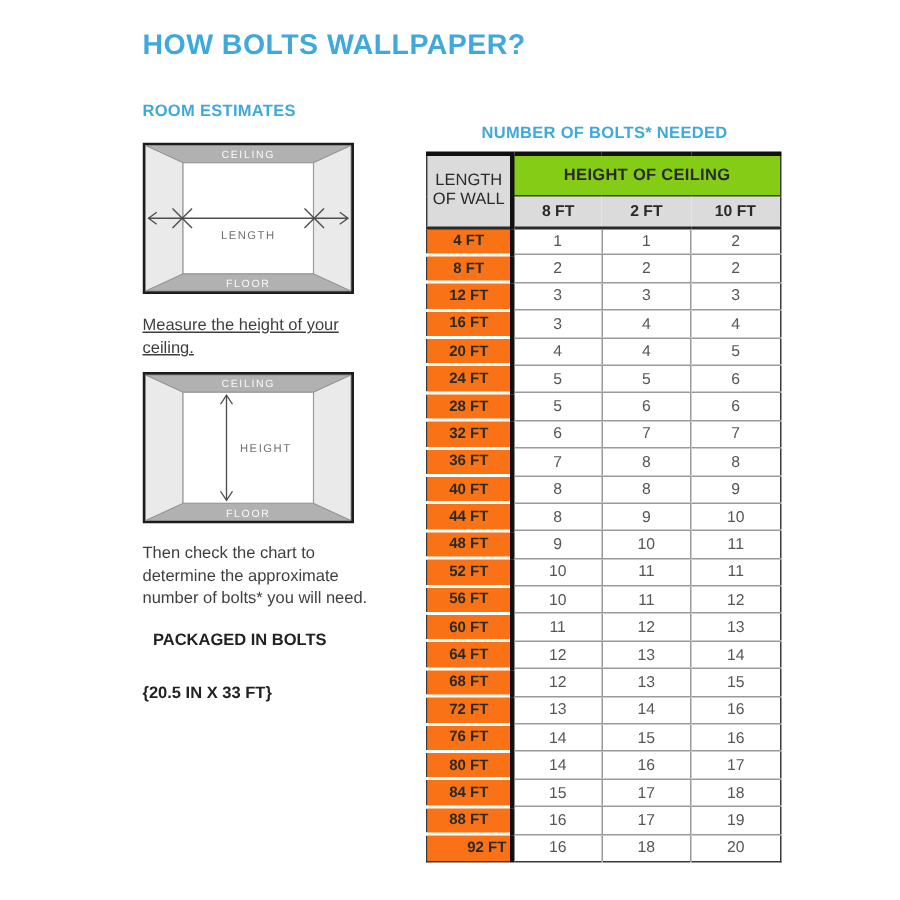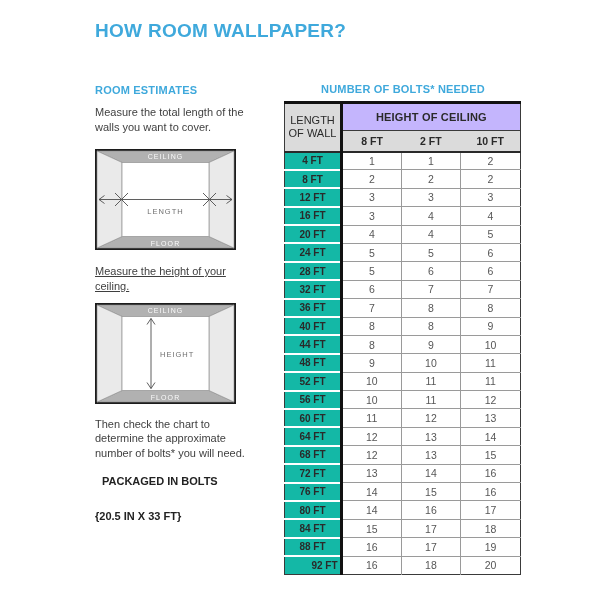--- a/index.html
+++ b/index.html
@@ -14,21 +14,21 @@
     position: absolute;
     left: 95px; top: 20px;
     font-size: 19px;
     font-weight: bold;
     letter-spacing: 0.3px;
     color: #3fa9dc;
   }
   
   .left-col {
     position: absolute;
-    left: 95px; top: 84px;
+    left: 95px; top: 68px;
     width: 156px;
   }
   .section-title {
     font-size: 11px;
     font-weight: bold;
     letter-spacing: 0.2px;
     color: #3fa9dc;
   }
   .body-text {
     margin-top: 9px;
@@ -93,39 +93,39 @@
   th.corner {
     background: #dbdbdb;
     font-size: 11px;
     font-weight: normal;
     color: #2a2a2a;
     line-height: 1.25;
     border-right: 3px solid #111111;
     border-bottom: 2px solid #2a2a2a;
   }
   th.group {
-    background: #c4b5fd;
+    background: #84cc16;
     height: 28px;
     font-size: 11px;
     font-weight: bold;
     letter-spacing: 0.2px;
     color: #2a2a2a;
     border-bottom: 1px solid #3a3a3a;
   }
   tr.subhead th {
     background: #dbdbdb;
     height: 21px;
     font-size: 10.5px;
     font-weight: bold;
     color: #2a2a2a;
     border-bottom: 2px solid #2a2a2a;
   }
   
   tbody th {
-    background: #14b8a6;
+    background: #f97316;
     height: 18.4px;
     font-size: 10px;
     font-weight: bold;
     color: #2a2a2a;
     border-right: 3px solid #111111;
     border-bottom: 2px solid #ffffff;
   }
   tbody tr:last-child th { border-bottom: none; padding-left: 24px; }
   tbody td {
     background: #ffffff;
@@ -140,26 +140,25 @@
   
   svg text {
     font-family: "Liberation Sans", sans-serif;
   }
   .svg-band-label { font-size: 7px; letter-spacing: 1.1px; fill: #fafafa; }
   .svg-dim-label  { font-size: 7.5px; letter-spacing: 1px; fill: #6f6f6f; }
 </style>
 </head>
 <body>
 
-<h1 class="page-title">HOW ROOM WALLPAPER?</h1>
+<h1 class="page-title">HOW BOLTS WALLPAPER?</h1>
 
 <div class="left-col">
   <div class="section-title">ROOM ESTIMATES</div>
 
-  <p class="body-text">Measure the total length of the walls you want to cover.</p>
 
   <svg class="diagram diagram-1" width="141" height="101" viewBox="0 0 141 101">
     <rect x="1.3" y="1.3" width="138.4" height="98.4" fill="#ffffff" stroke="#1c1c1c" stroke-width="2.6"></rect>
     <polygon points="2,2 139,2 114,13.5 27,13.5" fill="#b1b1b1" stroke="#8d8d8d" stroke-width="0.6"></polygon>
     <polygon points="2,99 139,99 114,87.5 27,87.5" fill="#b1b1b1" stroke="#8d8d8d" stroke-width="0.6"></polygon>
     <polygon points="2,2 27,13.5 27,87.5 2,99" fill="#eaeaea" stroke="#8d8d8d" stroke-width="0.6"></polygon>
     <polygon points="139,2 114,13.5 114,87.5 139,99" fill="#eaeaea" stroke="#8d8d8d" stroke-width="0.6"></polygon>
     <rect x="27" y="13.5" width="87" height="74" fill="#ffffff" stroke="#9b9b9b" stroke-width="0.8"></rect>
     <g stroke="#4d4d4d" stroke-width="0.9" fill="none">
       <line x1="4" y1="50.5" x2="137" y2="50.5"></line>

